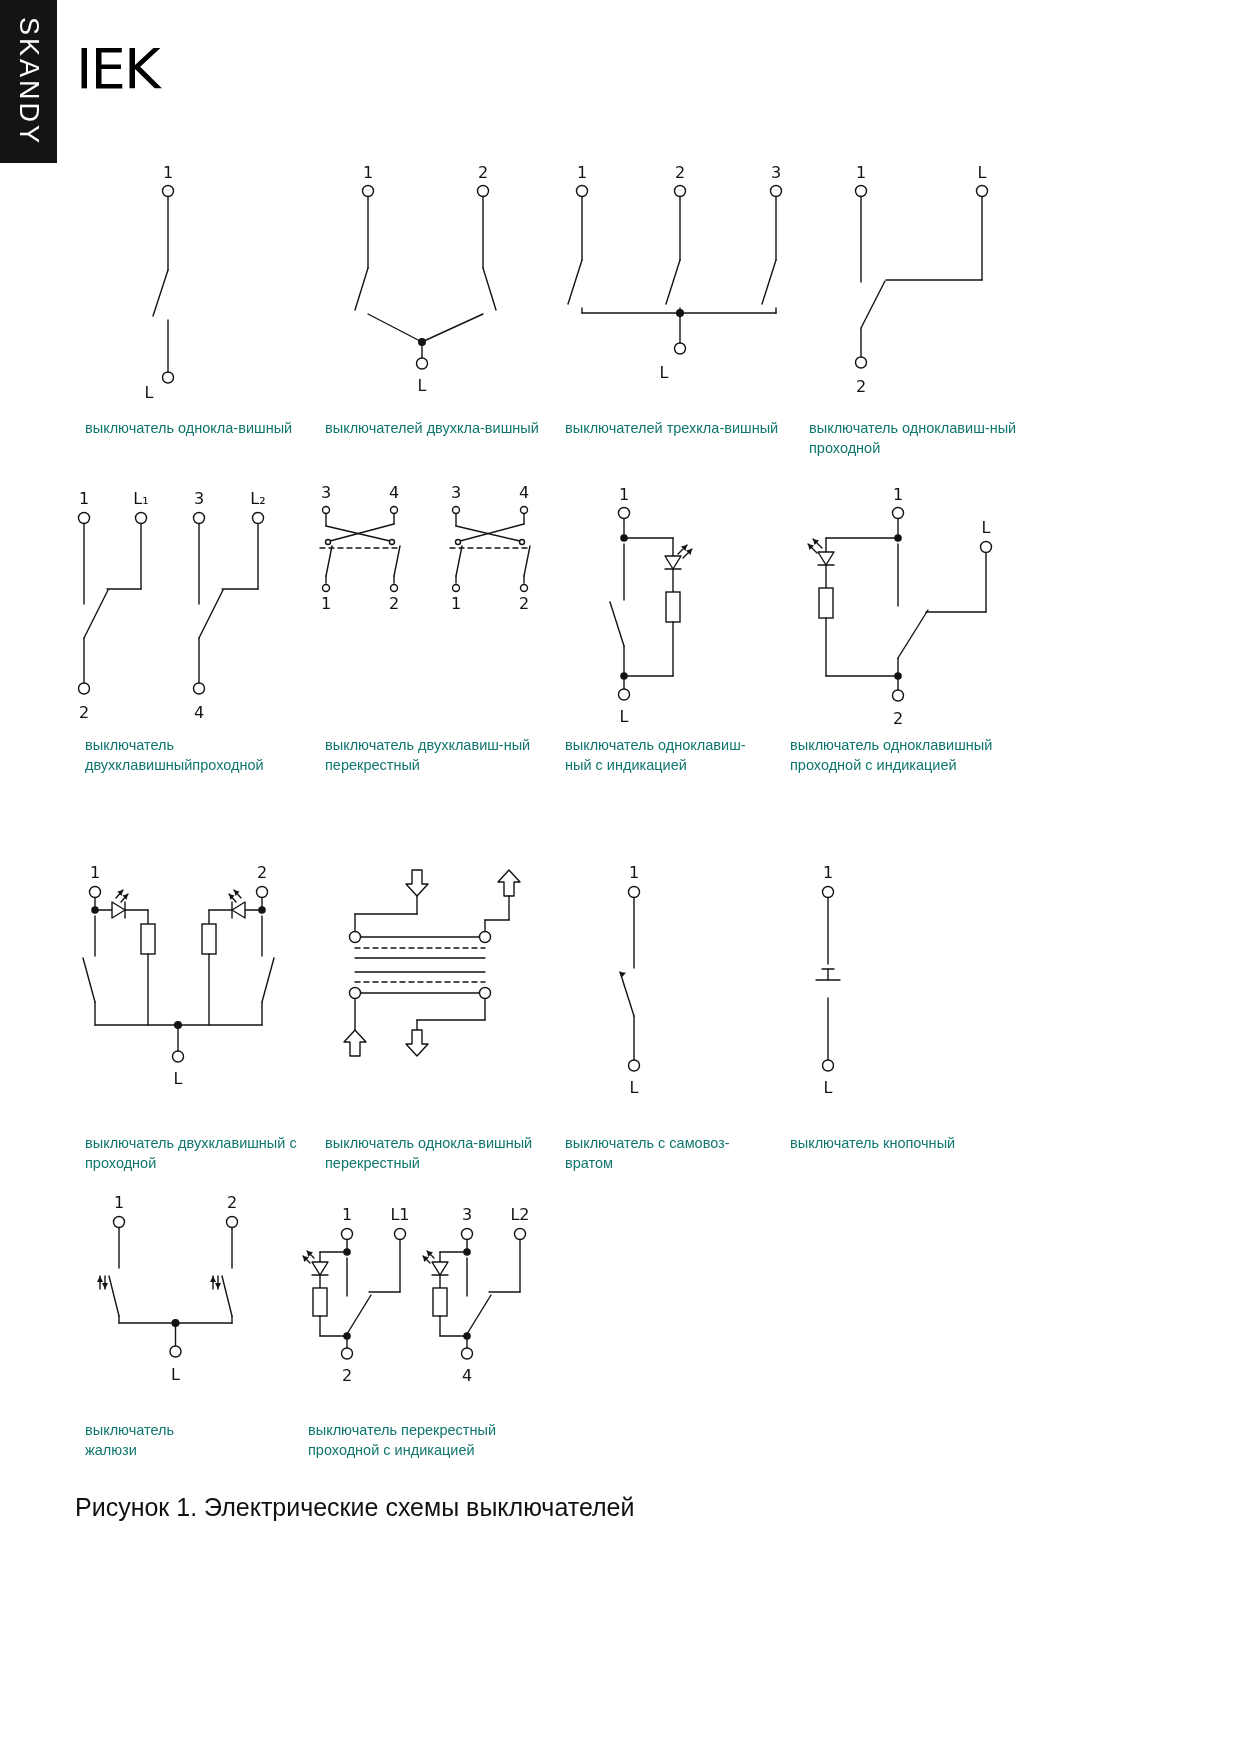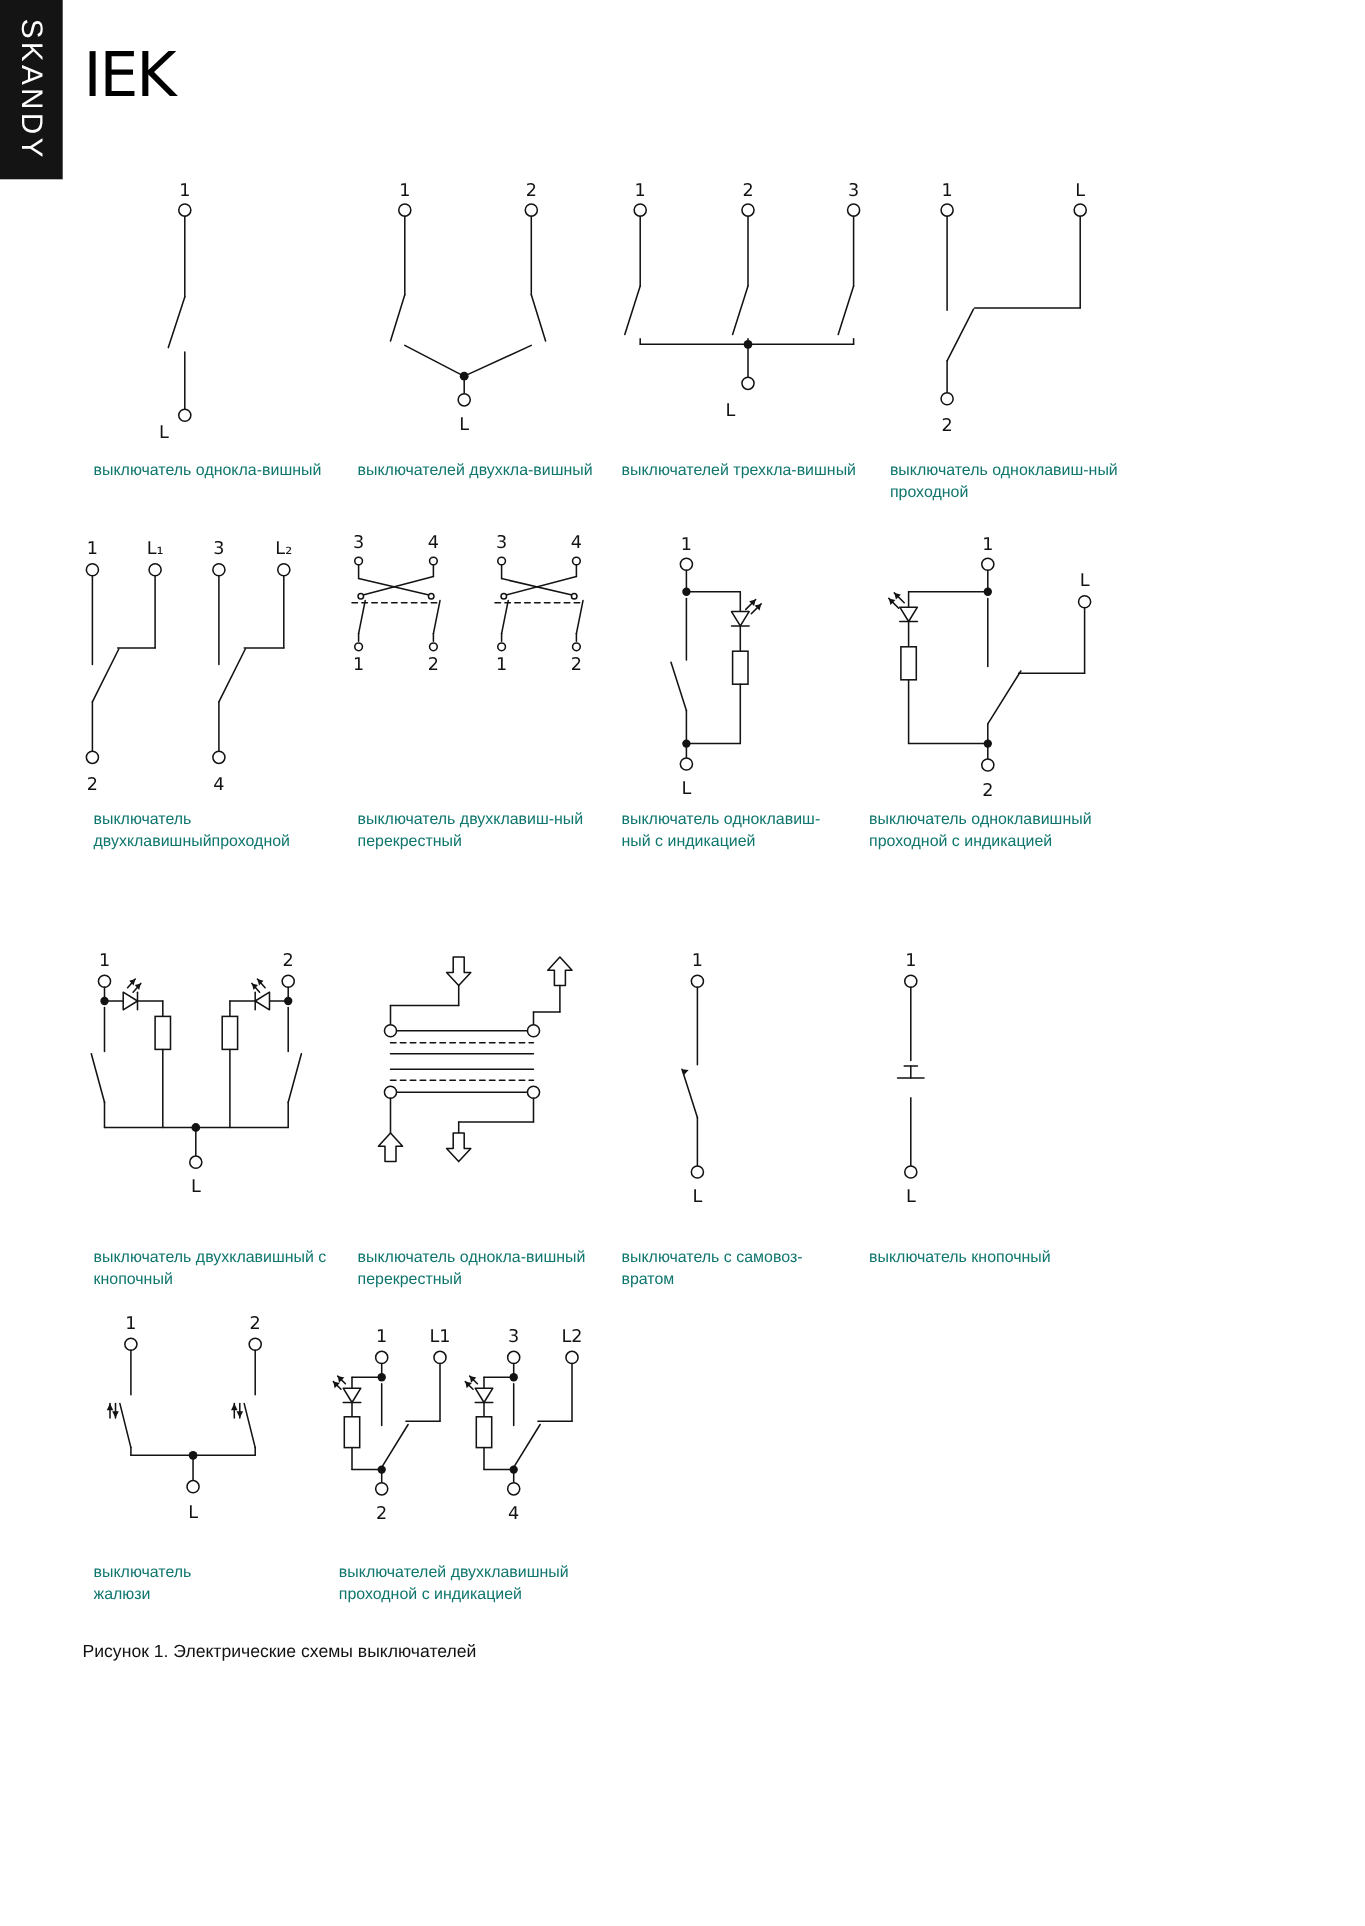--- a/index.html
+++ b/index.html
@@ -20,21 +20,21 @@
   .schematic line.dash { stroke-dasharray:5 4; }
   .schematic polygon { stroke:#131313; stroke-width:1.4; fill:#ffffff; stroke-linejoin:round; }
   .schematic polygon.ah { fill:#131313; stroke:none; }
   .schematic circle.term { fill:#ffffff; stroke:#131313; stroke-width:1.4; }
   .schematic circle.dot { fill:#131313; stroke:none; }
   .schematic rect.res { fill:#ffffff; stroke:#131313; stroke-width:1.4; }
   .schematic text { fill:#131313; font:16px "DejaVu Sans",sans-serif; text-anchor:middle; }
 
   .dlabel { position:absolute; width:238px; font-size:14.5px; line-height:1.38; color:#0f766e;
             white-space:pre-line; }
-  .figcaption { position:absolute; left:75px; top:1493px; font-size:16px; color:#111; }
+  .figcaption { position:absolute; left:75px; top:1493px; font-size:25px; color:#111; }
 </style>
 </head>
 <body>
 
 <div class="page">
 
   <div class="brandbar">
     <span>SKANDY</span>
   </div>
   <div class="logo">IEK</div>
@@ -414,26 +414,26 @@
 проходной</div>
   <div class="dlabel" style="left:85px;top:735px">выключатель
 двухклавишныйпроходной</div>
   <div class="dlabel" style="left:325px;top:735px">выключатель двухклавиш-ный
 перекрестный</div>
   <div class="dlabel" style="left:565px;top:735px">выключатель одноклавиш-
 ный с индикацией</div>
   <div class="dlabel" style="left:790px;top:735px">выключатель одноклавишный
 проходной с индикацией</div>
   <div class="dlabel" style="left:85px;top:1133px">выключатель двухклавишный с
-кнопочный</div>
+проходной</div>
   <div class="dlabel" style="left:325px;top:1133px">выключатель однокла-вишный
 перекрестный</div>
   <div class="dlabel" style="left:565px;top:1133px">выключатель с самовоз-
 вратом</div>
   <div class="dlabel" style="left:790px;top:1133px">выключатель кнопочный</div>
   <div class="dlabel" style="left:85px;top:1420px">выключатель
 жалюзи</div>
-  <div class="dlabel" style="left:308px;top:1420px">выключателей двухклавишный
+  <div class="dlabel" style="left:308px;top:1420px">выключатель перекрестный
 проходной с индикацией</div>
 
   <div class="figcaption">Рисунок 1. Электрические схемы выключателей</div>
 
 </div>
 
 </body></html>

